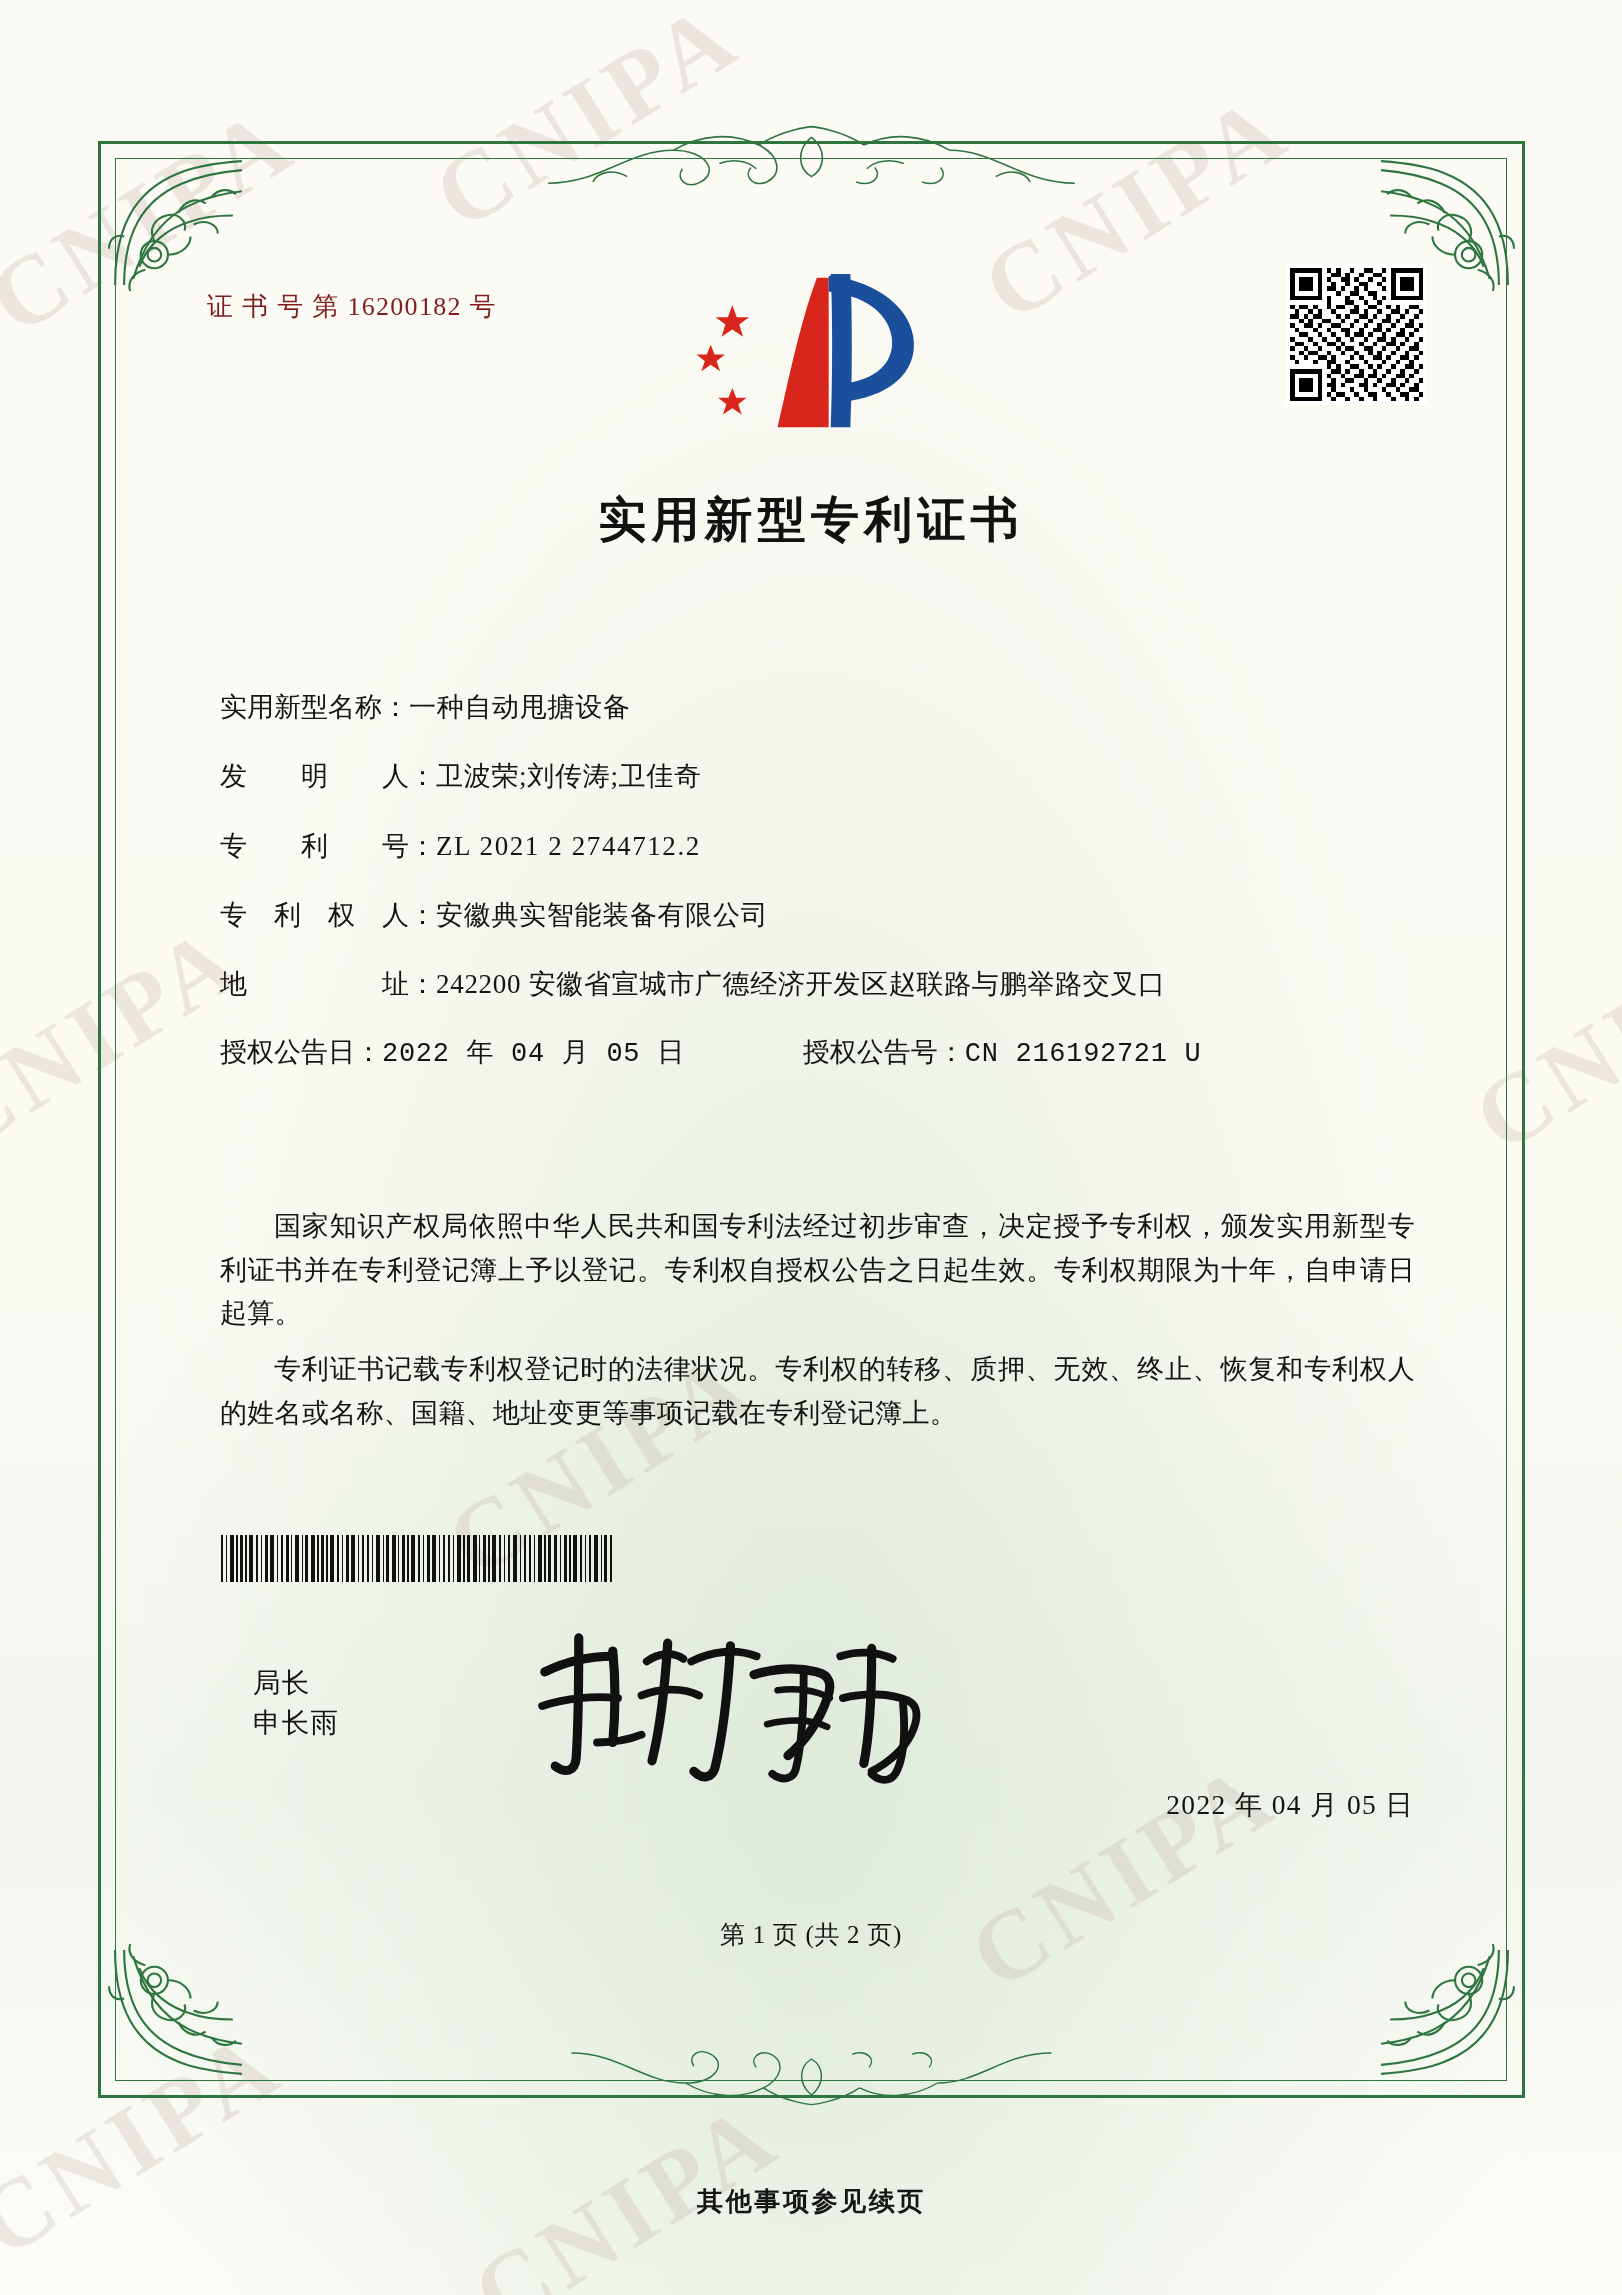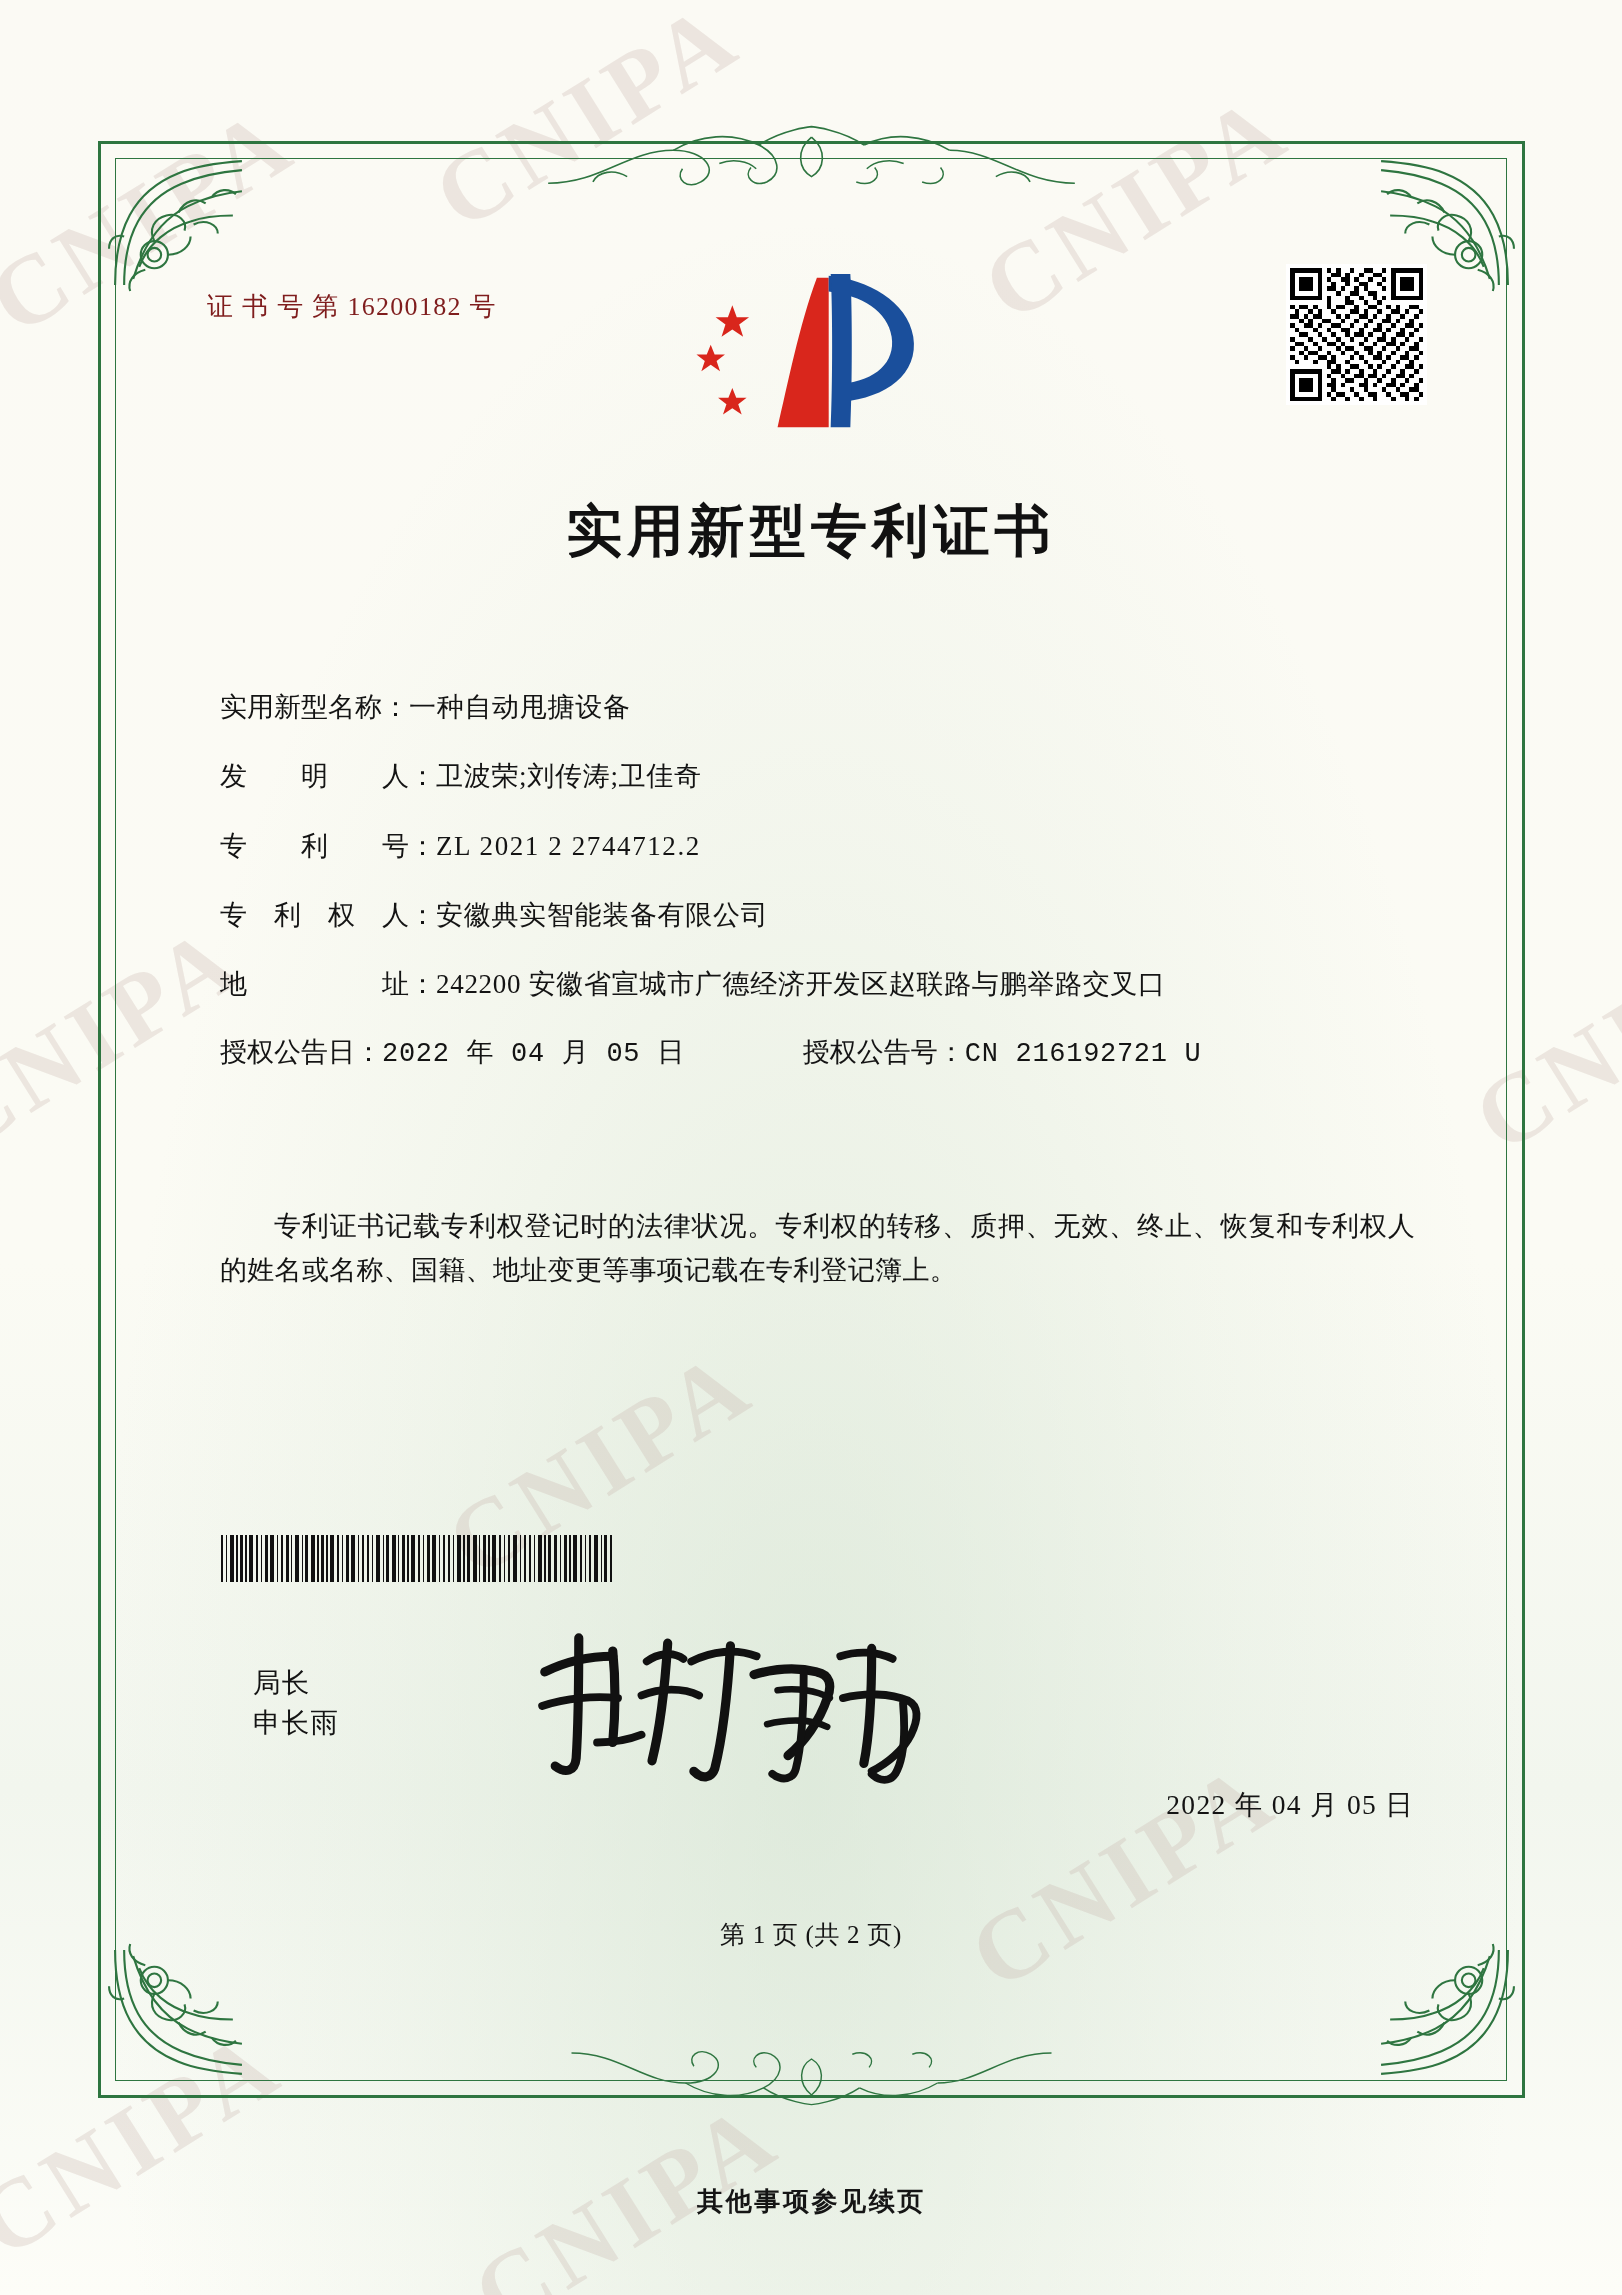--- a/index.html
+++ b/index.html
@@ -123,21 +123,21 @@
     height: 177px;
   }
   .logo svg { width: 100%; height: 100%; display: block; }
 
   
   .main-title {
     position: absolute;
     left: 0; right: 0;
     top: 298px;
     text-align: center;
-    font-size: 56px;
+    font-size: 48px;
     font-weight: 700;
     letter-spacing: 5.2px;
     color: #111;
     font-family: "Liberation Serif", serif;
   }
 
   
   .fields {
     position: absolute;
     left: 105px;
@@ -653,20 +653,21 @@
         <span class="field-label">授权公告日：</span>
         <span class="field-value" style="flex:0 0 auto;">2022 年 04 月 05 日</span>
         <span class="pair-2">
           <span class="field-label">授权公告号：</span>
           <span class="field-value" style="flex:0 0 auto;">CN 216192721 U</span>
         </span>
       </div>
     </div>
 
     <div class="paragraphs">
+      <p>国家知识产权局依照中华人民共和国专利法经过初步审查，决定授予专利权，颁发实用新型专利证书并在专利登记簿上予以登记。专利权自授权公告之日起生效。专利权期限为十年，自申请日起算。</p>
       <p>专利证书记载专利权登记时的法律状况。专利权的转移、质押、无效、终止、恢复和专利权人的姓名或名称、国籍、地址变更等事项记载在专利登记簿上。</p>
     </div>
 
     <div class="barcode">
       <svg viewBox="0 0 320 36" shape-rendering="crispEdges">
         <g fill="#111">
           <rect x="0" y="0" width="2" height="36"></rect>
             <rect x="4" y="0" width="1" height="36"></rect>
           <rect x="7" y="0" width="3" height="36"></rect>
             <rect x="12" y="0" width="1" height="36"></rect>

